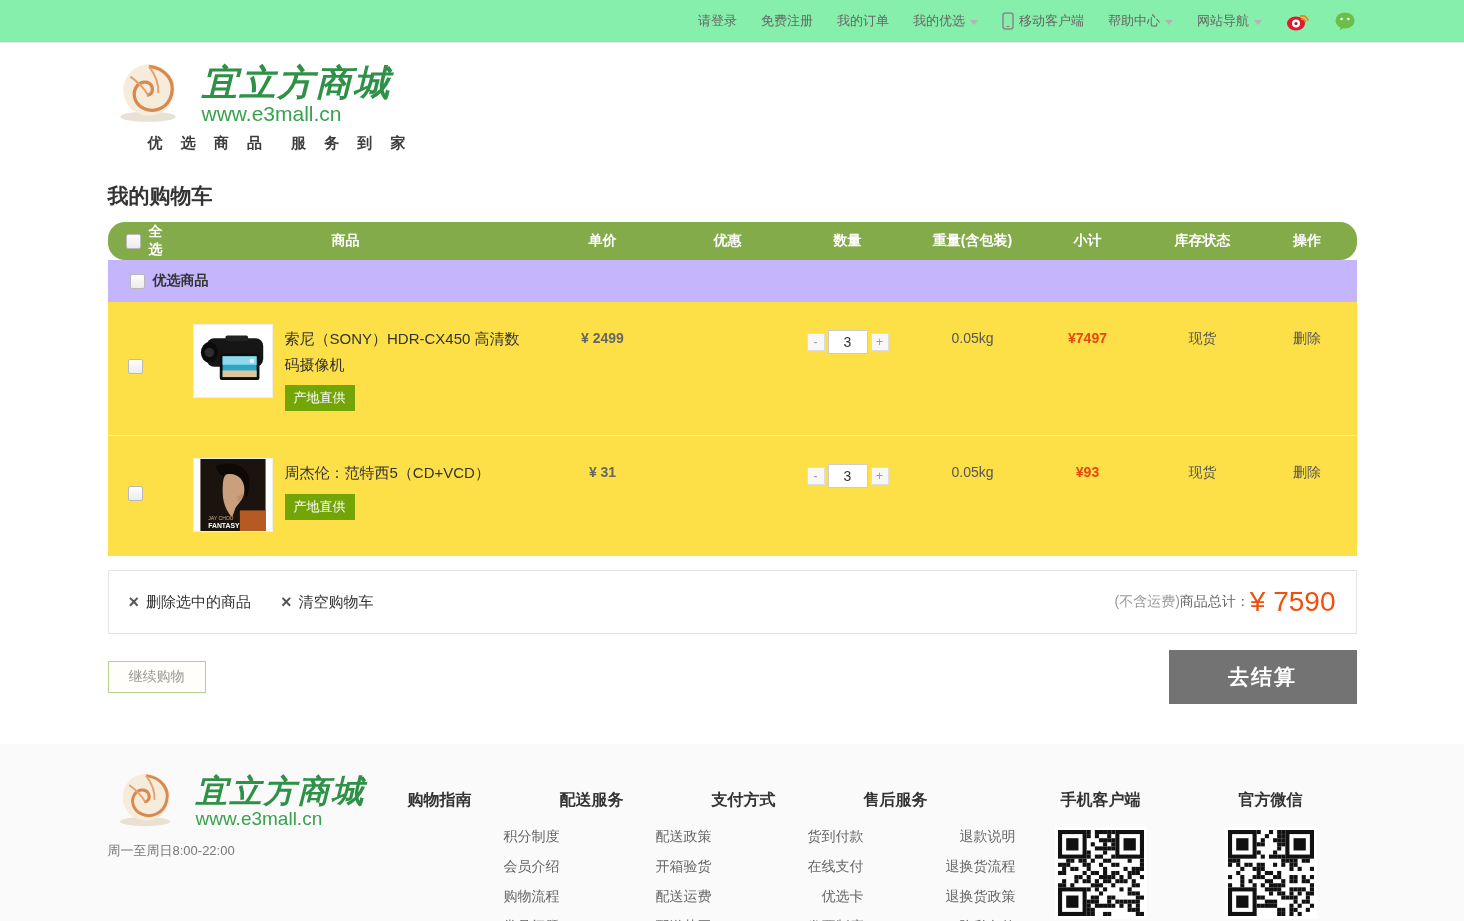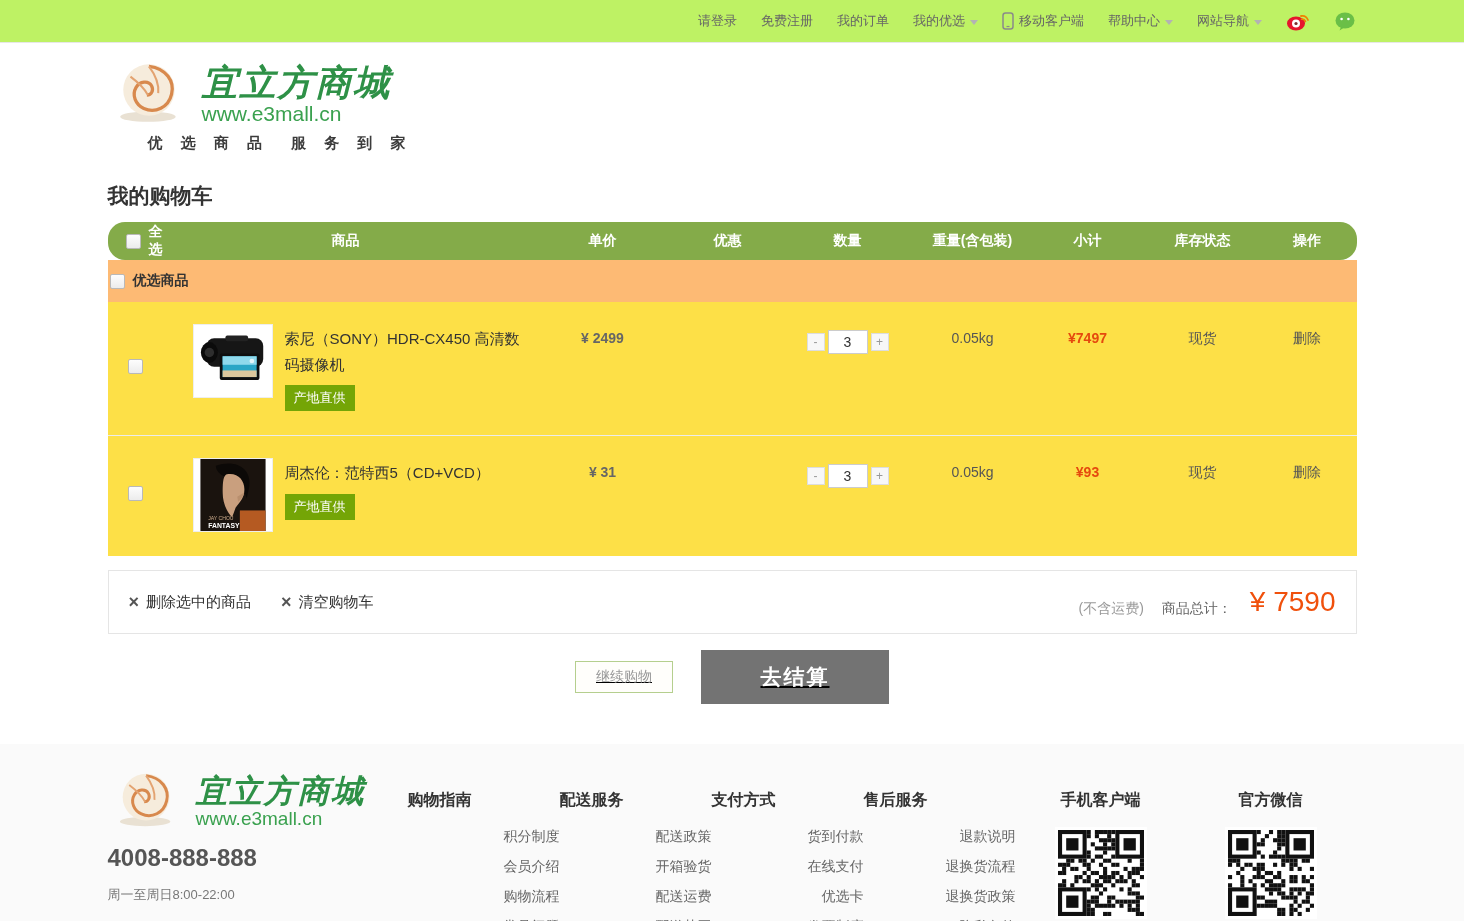--- a/index.html
+++ b/index.html
@@ -1,21 +1,21 @@
 <!DOCTYPE html>
 <html><head>
 <meta charset="utf-8">
 <style>
   * { box-sizing: border-box; margin: 0; padding: 0; }
   html,body { width:1464px; height:921px; overflow:hidden; background:#fff;
     font-family:"Liberation Sans","DejaVu Sans",sans-serif; }
   a { text-decoration:none; }
 
   
-  .topbar { height:43px; background:#bef264; border-bottom:1px solid #e7e7e7;
+  .topbar { height:43px; background:#86efac; border-bottom:1px solid #e7e7e7;
     display:flex; align-items:center; justify-content:flex-end;
     padding-right:108px; gap:24px; font-size:13px; color:#666; }
   .topbar .titem { display:flex; align-items:center; gap:5px; cursor:pointer; color:#666; }
   .caret { width:0; height:0; border-left:4px solid transparent; border-right:4px solid transparent;
     border-top:5px solid #b3b3b3; margin-top:2px; }
 
   
   .header { width:1249px; margin:0 auto; height:127px; display:flex;
     align-items:center; justify-content:space-between; }
   .logoblock { display:flex; flex-direction:column; padding-left:6px; }
@@ -42,22 +42,22 @@
 
   .grid { display:grid; grid-template-columns:56px 364px 150px 100px 140px 110px 120px 110px 1fr; }
   .thead { height:38px; align-items:center; background:#84ab49; color:#fff;
     font-weight:bold; font-size:14px;border-radius:17px; }
   .thead > div { text-align:center; }
   .thead .selcell { display:flex; align-items:center; gap:8px; padding-left:18px; text-align:left; }
 
   .cbx { width:15px; height:15px; border:1px solid #b9b9b9; border-radius:2px;
     background:linear-gradient(#fdfdfd,#ececec); display:inline-block; cursor:pointer; flex:none; }
 
-  .subrow { display:flex; align-items:center; height:42px; background:#fdba74;
-    padding-left:2px; gap:8px; font-size:14px; font-weight:bold; color:#333; }
+  .subrow { display:flex; align-items:center; height:42px; background:#c4b5fd;
+    padding-left:22px; gap:8px; font-size:14px; font-weight:bold; color:#333; }
 
   .cart-row { padding:22px 0 24px; align-items:start; font-size:14px; color:#555; background:#fde047; }
   .cart-row + .cart-row { border-top:1px solid #ececec; }
   .cart-row > div { text-align:center; padding-top:6px; }
   .rowsel { align-self:center; padding-top:0 !important; }
   .prodcell { display:flex; gap:12px; padding-left:29px; text-align:left !important; padding-top:0 !important; }
   .prodimg { width:80px; height:74px; border:1px solid #eee; background:#fff; flex:none;
     display:flex; align-items:center; justify-content:center; }
   .prodinfo { display:flex; flex-direction:column; gap:8px; padding-top:2px; }
   .prodtitle { font-size:15px; color:#333; line-height:1.7; max-width:250px; cursor:pointer; }
@@ -70,26 +70,26 @@
   .qty-input { width:40px; height:24px; border:1px solid #ccc; text-align:center;
     font-size:14px; color:#333; }
   .sub { font-weight:bold; color:#e5490e; }
   .dellink { color:#555; cursor:pointer; }
 
   
   .summary { display:flex; align-items:center; border:1px solid #e5e5e5; height:64px;
     margin-top:14px; padding:0 20px; font-size:15px; color:#333; background:#fff; }
   .sumact { display:flex; align-items:center; gap:7px; cursor:pointer; margin-right:30px; color:#333; }
   .xicon { font-weight:bold; font-size:18px; color:#555; line-height:1; }
-  .sumright { margin-left:auto; display:flex; align-items:flex-end; gap:18px; }
+  .sumright { margin-left:auto; display:flex; align-items:center; }
   .noship { color:#999; font-size:14px; }
   .totlabel { color:#666; font-size:14px; }
   .totval { color:#f0500c; font-size:28px; }
 
-  .actions { display:flex; justify-content:center; align-items:center; margin-top:16px; gap:28px;text-decoration:underline; }
+  .actions { display:flex; justify-content:space-between; align-items:center; margin-top:16px; gap:28px; }
   .btn-continue { height:32px; padding:0 20px; background:#fffefb; border:1px solid #b5cf8e;
     color:#999; font-size:14px; cursor:pointer; }
   .btn-checkout { width:188px; height:54px; background:#737373; border:none; color:#fff;
     font-size:21px; font-weight:bold; letter-spacing:2px; cursor:pointer; }
 
   
   .footer { margin-top:40px; background:#fafafa; padding-top:26px; height:260px; }
   .finner { width:1249px; margin:0 auto; display:flex; }
   .f-left { width:300px; }
   .f-left .logoname { font-size:32px; }
@@ -300,21 +300,20 @@
             <path d="M34 6 C51 8 59 21 56 33 C53 46 40 52 29 47 C21 43.5 17 34 21.5 26.5 C25 20.5 33.5 19.5 36.5 25 C38.8 29.3 36.5 34 32 34" fill="none" stroke="#d8894d" stroke-width="3.2"></path>
             <path d="M34 6 C40 14 44 22 43 32" fill="none" stroke="#e3a371" stroke-width="2"></path>
             <path d="M16 16 C24 22 30 28 33 34" fill="none" stroke="#e3a371" stroke-width="2"></path>
           </svg>
           <div class="logotexts">
             <span class="logoname">宜立方商城</span>
             <span class="logourl">www.e3mall.cn</span>
           </div>
         </div>
       </div>
-      <div class="fphone">4008-888-888</div>
       <div class="fhours">周一至周日8:00-22:00</div>
     </div>
 
     <div class="f-col">
       <h4>购物指南</h4>
       <a>积分制度</a>
       <a>会员介绍</a>
       <a>购物流程</a>
       <a>常见问题</a>
     </div>

